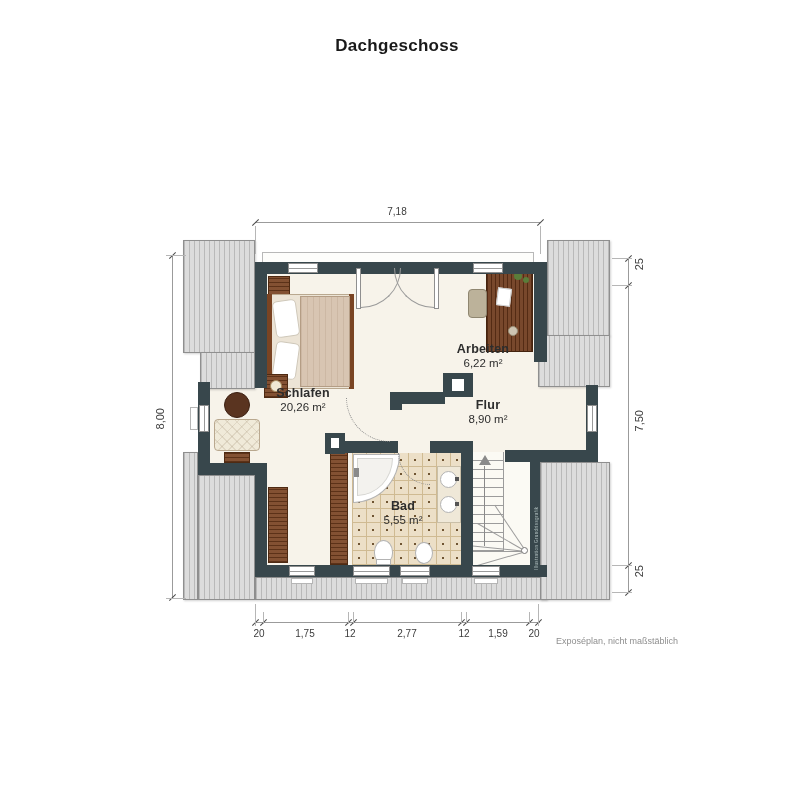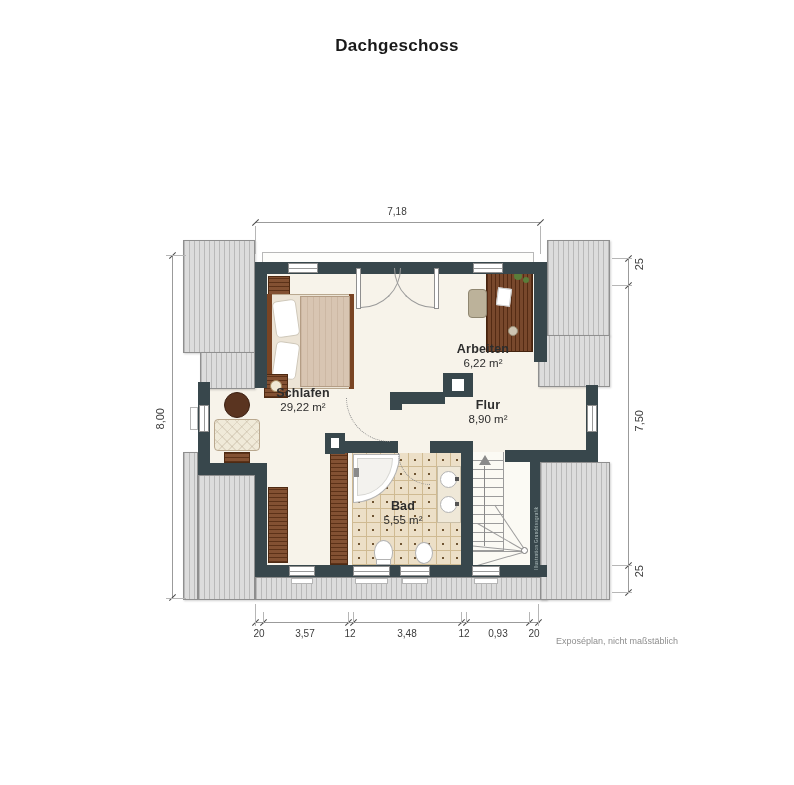--- a/index.html
+++ b/index.html
@@ -146,21 +146,21 @@
 <div class="abs leaf" style="left:356px;top:268px;width:5px;height:41px"></div>
 <div class="abs arc-br" style="left:361px;top:268px;width:40px;height:40px"></div>
 <div class="abs leaf" style="left:434px;top:268px;width:5px;height:41px"></div>
 <div class="abs arc-bl" style="left:394px;top:268px;width:40px;height:40px"></div>
 
 <div class="abs arc-dot-bl" style="left:346px;top:398px;width:44px;height:44px"></div>
 <div class="abs arc-dot-bl" style="left:398px;top:453px;width:32px;height:32px"></div>
 
 <div class="abs room-label" style="left:303px;top:386px">
   <div class="name">Schlafen</div>
-  <div class="area">29,22 m²</div>
+  <div class="area">20,26 m²</div>
 </div>
 <div class="abs room-label" style="left:483px;top:342px">
   <div class="name">Arbeiten</div>
   <div class="area">6,22 m²</div>
 </div>
 <div class="abs room-label" style="left:488px;top:398px">
   <div class="name">Flur</div>
   <div class="area">8,90 m²</div>
 </div>
 <div class="abs room-label" style="left:403px;top:499px">
@@ -206,21 +206,21 @@
 <div class="abs tick" style="left:538px;top:618px"></div>
 <div class="abs ext" style="left:255px;top:604px;width:1px;height:22px"></div>
 <div class="abs ext" style="left:263px;top:612px;width:1px;height:12px"></div>
 <div class="abs ext" style="left:348px;top:612px;width:1px;height:12px"></div>
 <div class="abs ext" style="left:353px;top:612px;width:1px;height:12px"></div>
 <div class="abs ext" style="left:461px;top:612px;width:1px;height:12px"></div>
 <div class="abs ext" style="left:466px;top:612px;width:1px;height:12px"></div>
 <div class="abs ext" style="left:529px;top:612px;width:1px;height:12px"></div>
 <div class="abs ext" style="left:538px;top:604px;width:1px;height:22px"></div>
 <div class="abs dim-label" style="left:259px;top:628px;transform:translateX(-50%)">20</div>
-<div class="abs dim-label" style="left:305px;top:628px;transform:translateX(-50%)">3,57</div>
+<div class="abs dim-label" style="left:305px;top:628px;transform:translateX(-50%)">1,75</div>
 <div class="abs dim-label" style="left:350px;top:628px;transform:translateX(-50%)">12</div>
-<div class="abs dim-label" style="left:407px;top:628px;transform:translateX(-50%)">3,48</div>
+<div class="abs dim-label" style="left:407px;top:628px;transform:translateX(-50%)">2,77</div>
 <div class="abs dim-label" style="left:464px;top:628px;transform:translateX(-50%)">12</div>
-<div class="abs dim-label" style="left:498px;top:628px;transform:translateX(-50%)">0,93</div>
+<div class="abs dim-label" style="left:498px;top:628px;transform:translateX(-50%)">1,59</div>
 <div class="abs dim-label" style="left:534px;top:628px;transform:translateX(-50%)">20</div>
 
 <div class="abs footnote" style="left:556px;top:636px">Exposéplan, nicht maßstäblich</div>
 <div class="abs watermark" style="left:534px;top:498px;height:72px">Illustration Grundrissgrafik</div>
 
 </body></html>

